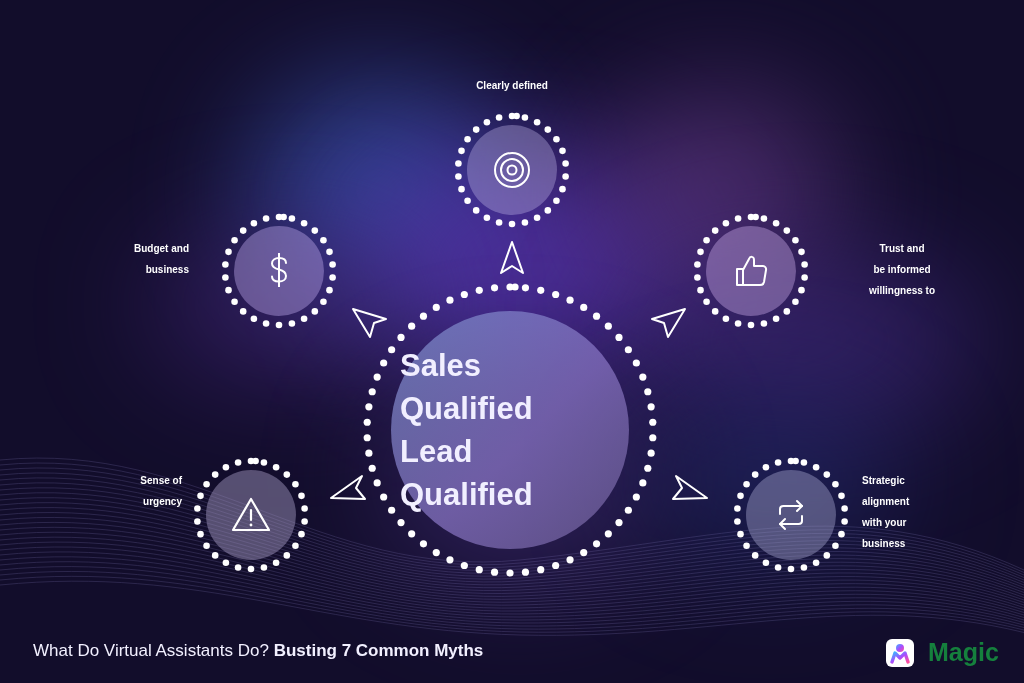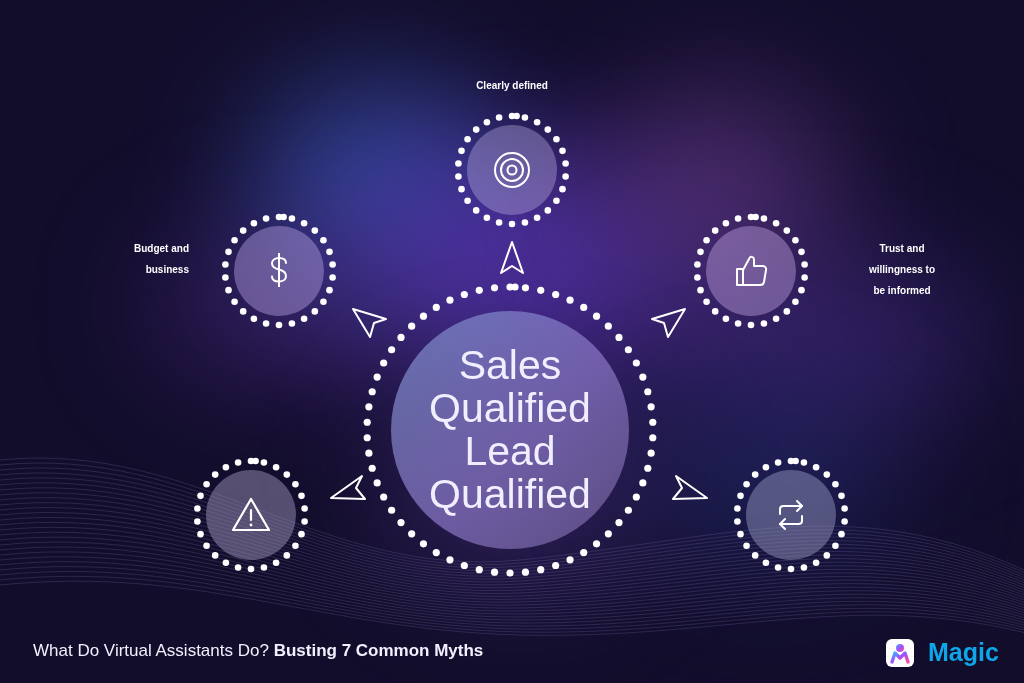--- a/index.html
+++ b/index.html
@@ -23,34 +23,34 @@
   .dots { position:absolute; left:0; top:0; }
   .disc {
     position:absolute; border-radius:50%;
     background:rgba(200,190,230,0.33);
     display:flex; align-items:center; justify-content:center;
   }
   .center-disc {
     background: linear-gradient(135deg, rgba(120,140,200,0.75) 0%, rgba(140,120,200,0.7) 55%, rgba(110,95,150,0.75) 100%);
   }
   .center-title {
-    font-weight:normal; font-size:41px; line-height:43px; text-align:center;
+    font-weight:bold; font-size:31px; line-height:43px; 
     color:#f1efff; width:220px;
   }
   .label { position:absolute; font-weight:bold; font-size:10px; line-height:21px; color:#fff; }
   .label.right { text-align:right; }
   .arrow { position:absolute; }
   .footer-text { position:absolute; left:33px; top:641px; font-size:17px; color:#f2f0ff; }
   .footer-text b { font-weight:bold;margin-top:32px; }
   .brand { position:absolute; left:886px; top:638px; display:flex; align-items:center; }
   .brand-logo {
     width:28px; height:28px; border-radius:6px; background:#fff;
     display:flex; align-items:center; justify-content:center;
   }
-  .brand-name { margin-left:14px; font-weight:bold; font-size:25px; color:#0ea5e9; }
+  .brand-name { margin-left:14px; font-weight:bold; font-size:25px; color:#15803d; }
 </style>
 </head>
 <body>
 
 <div class="canvas">
   <div class="glow g1"></div>
   <div class="glow g2"></div>
   <div class="glow g3"></div>
   <div class="glow g4"></div>
   <div class="glow g5"></div>
@@ -274,24 +274,28 @@
       </svg>
     <div class="disc" style="left:13px; top:13px; width:90px; height:90px; background:rgba(200,170,230,0.42);">
       <svg width="40" height="40" viewBox="0 0 40 40">
         <path d="M6 18 H12 V34 H6 Z" fill="none" stroke="#fff" stroke-width="2" stroke-linejoin="round"></path>
         <path d="M12 19 L18 8 C19 5 23 5 23 9 V15 H32 C34 15 35.5 17 35 19 L33 31 C32.6 33 31 34 29 34 H12" fill="none" stroke="#fff" stroke-width="2" stroke-linejoin="round"></path>
       </svg>
     </div>
   </div>
   <div class="label" style="left:822px; top:238px; width:160px;text-align:center;">
     <div>Trust and</div>
+    <div>be informed</div>
     <div>willingness to</div>
-    <div>be informed</div>
-  </div>
-
+  </div>
+
+  <div class="label right" style="left:90px; top:470px; width:92px;">
+    <div>Sense of</div>
+    <div>urgency</div>
+  </div>
   <div class="node" style="left:193px; top:457px; width:116px; height:116px;">
     <svg class="dots" width="116" height="116" id="ring-3">
         <circle cx="58.00" cy="4.00" r="3.3" fill="#ffffff"></circle>
         <circle cx="70.92" cy="5.57" r="3.3" fill="#ffffff"></circle>
         <circle cx="83.10" cy="10.19" r="3.3" fill="#ffffff"></circle>
         <circle cx="93.81" cy="17.58" r="3.3" fill="#ffffff"></circle>
         <circle cx="102.44" cy="27.32" r="3.3" fill="#ffffff"></circle>
         <circle cx="108.49" cy="38.85" r="3.3" fill="#ffffff"></circle>
         <circle cx="111.61" cy="51.49" r="3.3" fill="#ffffff"></circle>
         <circle cx="111.61" cy="64.51" r="3.3" fill="#ffffff"></circle>
@@ -356,20 +360,26 @@
       </svg>
     <div class="disc" style="left:13px; top:13px; width:90px; height:90px; background:rgba(170,170,210,0.42);">
       <svg width="40" height="40" viewBox="0 0 40 40">
         <path d="M9 19 V14 C9 12 10.5 11 12.5 11 H31" fill="none" stroke="#fff" stroke-width="2" stroke-linecap="round"></path>
         <path d="M26 6 L31 11 L26 16" fill="none" stroke="#fff" stroke-width="2" stroke-linecap="round" stroke-linejoin="round"></path>
         <path d="M31 21 V26 C31 28 29.5 29 27.5 29 H9" fill="none" stroke="#fff" stroke-width="2" stroke-linecap="round"></path>
         <path d="M14 24 L9 29 L14 34" fill="none" stroke="#fff" stroke-width="2" stroke-linecap="round" stroke-linejoin="round"></path>
       </svg>
     </div>
   </div>
+  <div class="label" style="left:862px; top:470px; width:120px;">
+    <div>Strategic</div>
+    <div>alignment</div>
+    <div>with your</div>
+    <div>business</div>
+  </div>
 
   <svg class="arrow" style="left:498px; top:240px;" width="28" height="36" viewBox="0 0 28 36">
     <path d="M14 2 L25 33 L14 26 L3 33 Z" fill="none" stroke="#fff" stroke-width="2" stroke-linejoin="round"></path>
   </svg>
   <svg class="arrow" style="left:350px; top:305px;" width="40" height="36" viewBox="0 0 40 36">
     <path d="M3 4 L36 14 L24 18 L20 32 Z" fill="none" stroke="#fff" stroke-width="2" stroke-linejoin="round"></path>
   </svg>
   <svg class="arrow" style="left:648px; top:305px;" width="40" height="36" viewBox="0 0 40 36">
     <path d="M37 4 L4 14 L16 18 L20 32 Z" fill="none" stroke="#fff" stroke-width="2" stroke-linejoin="round"></path>
   </svg>

